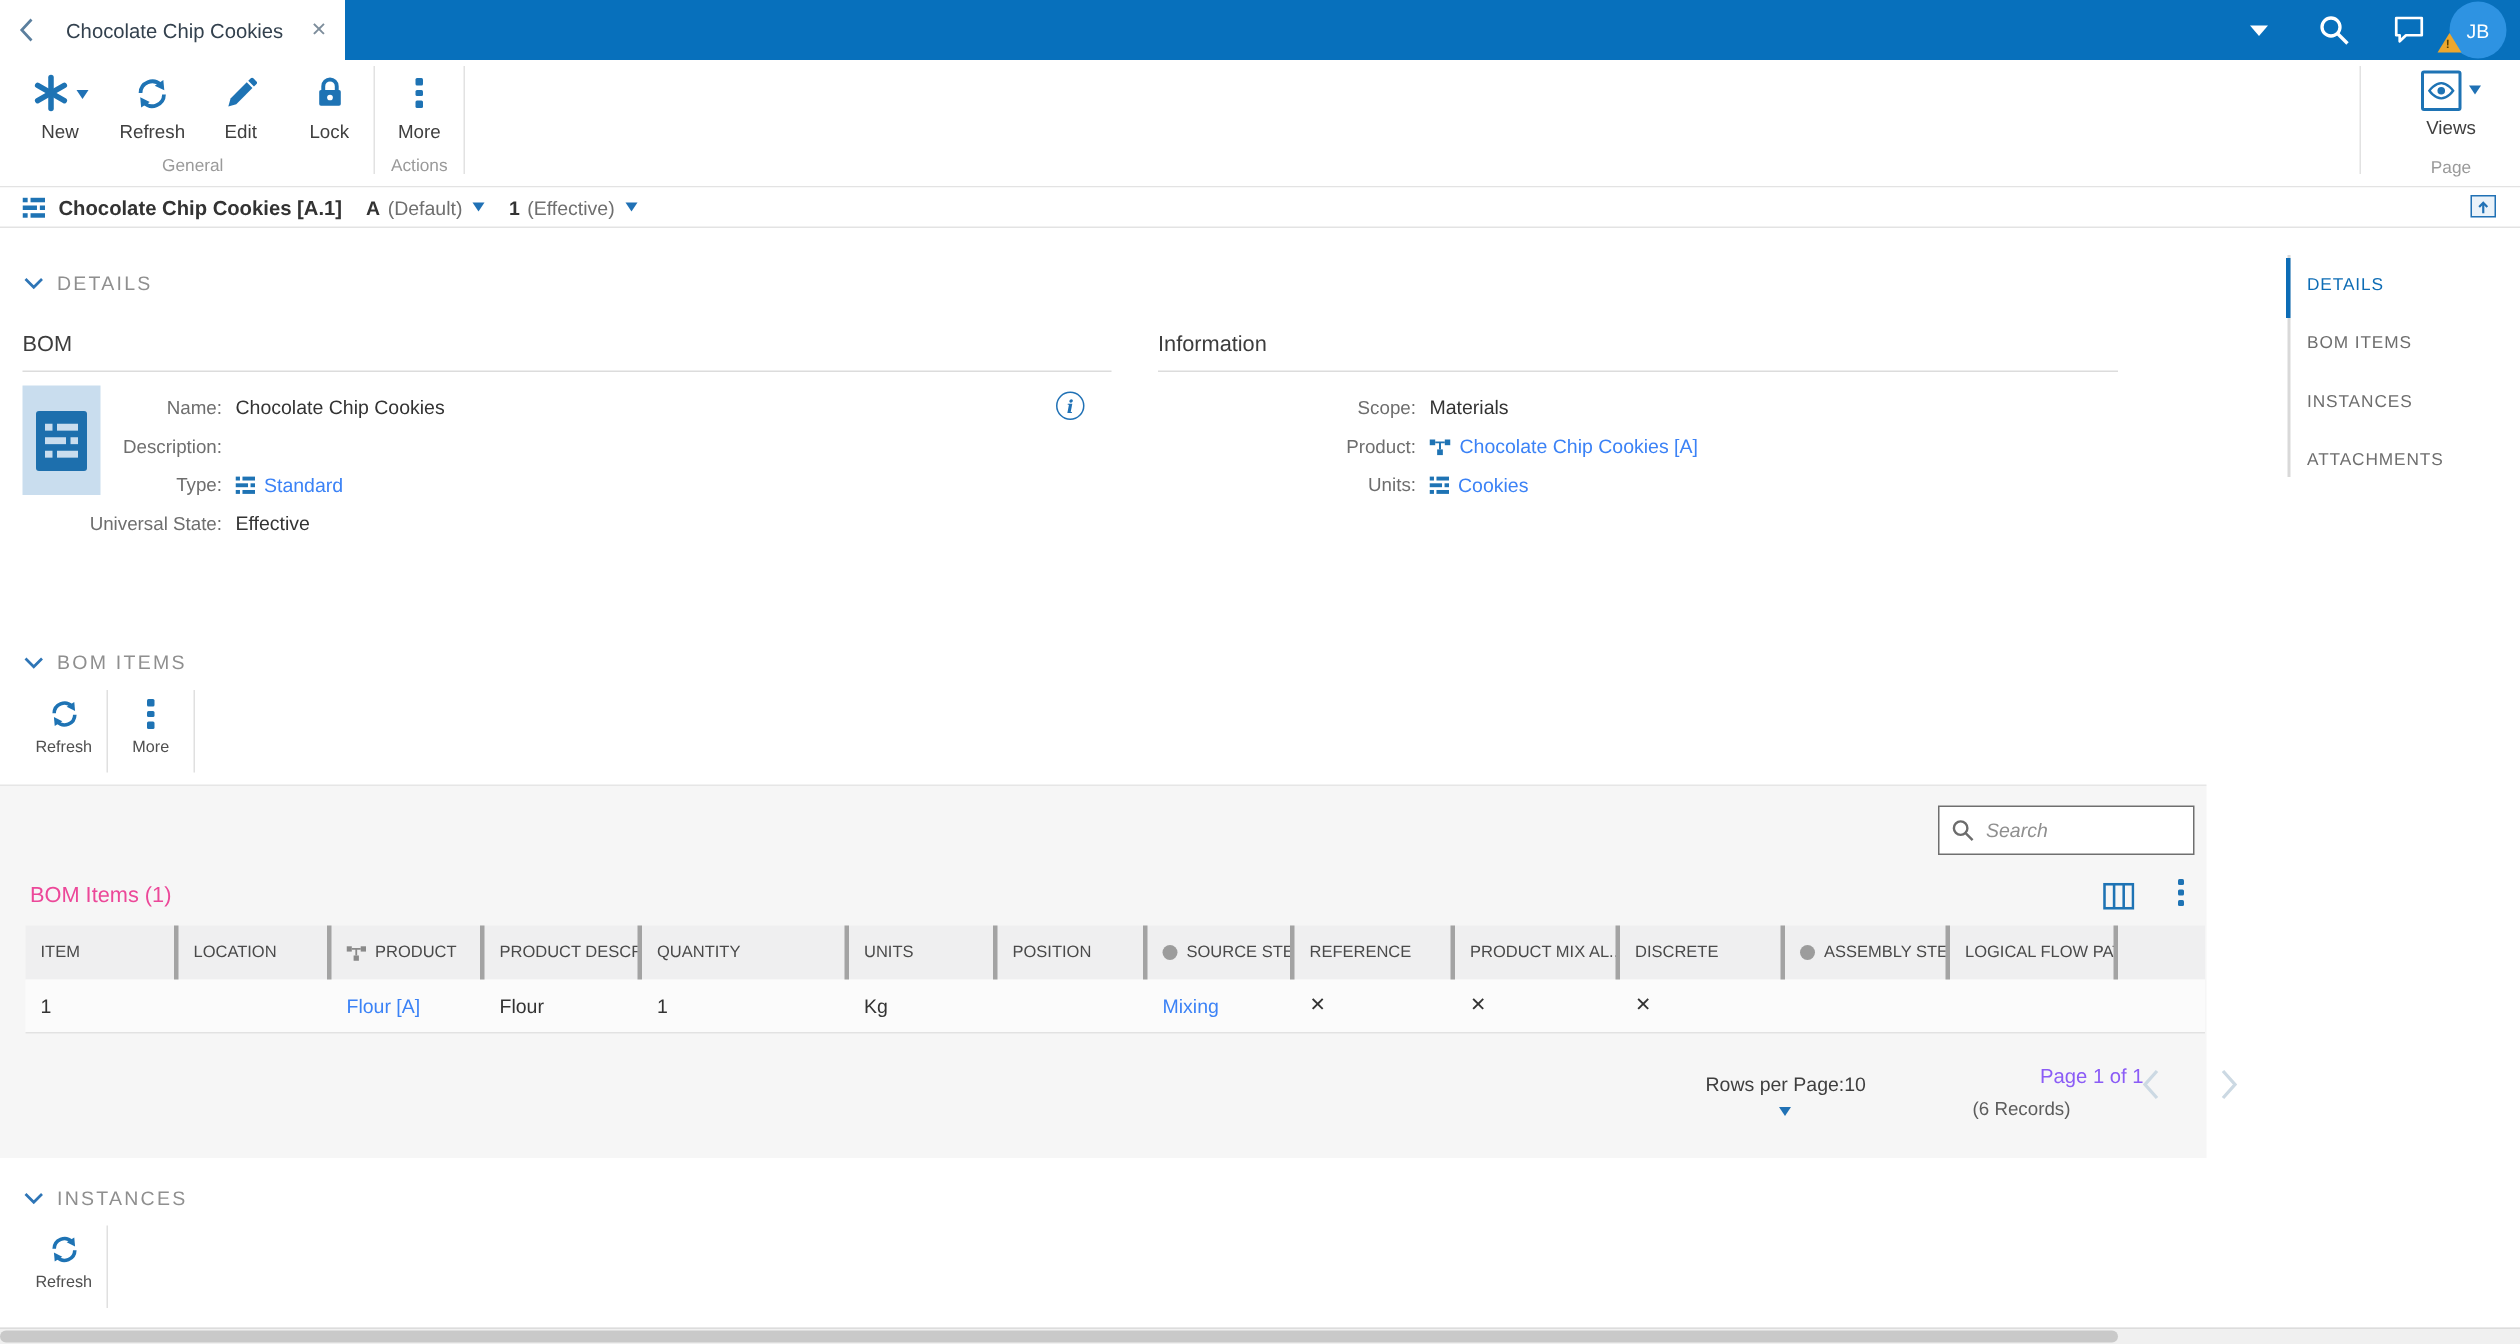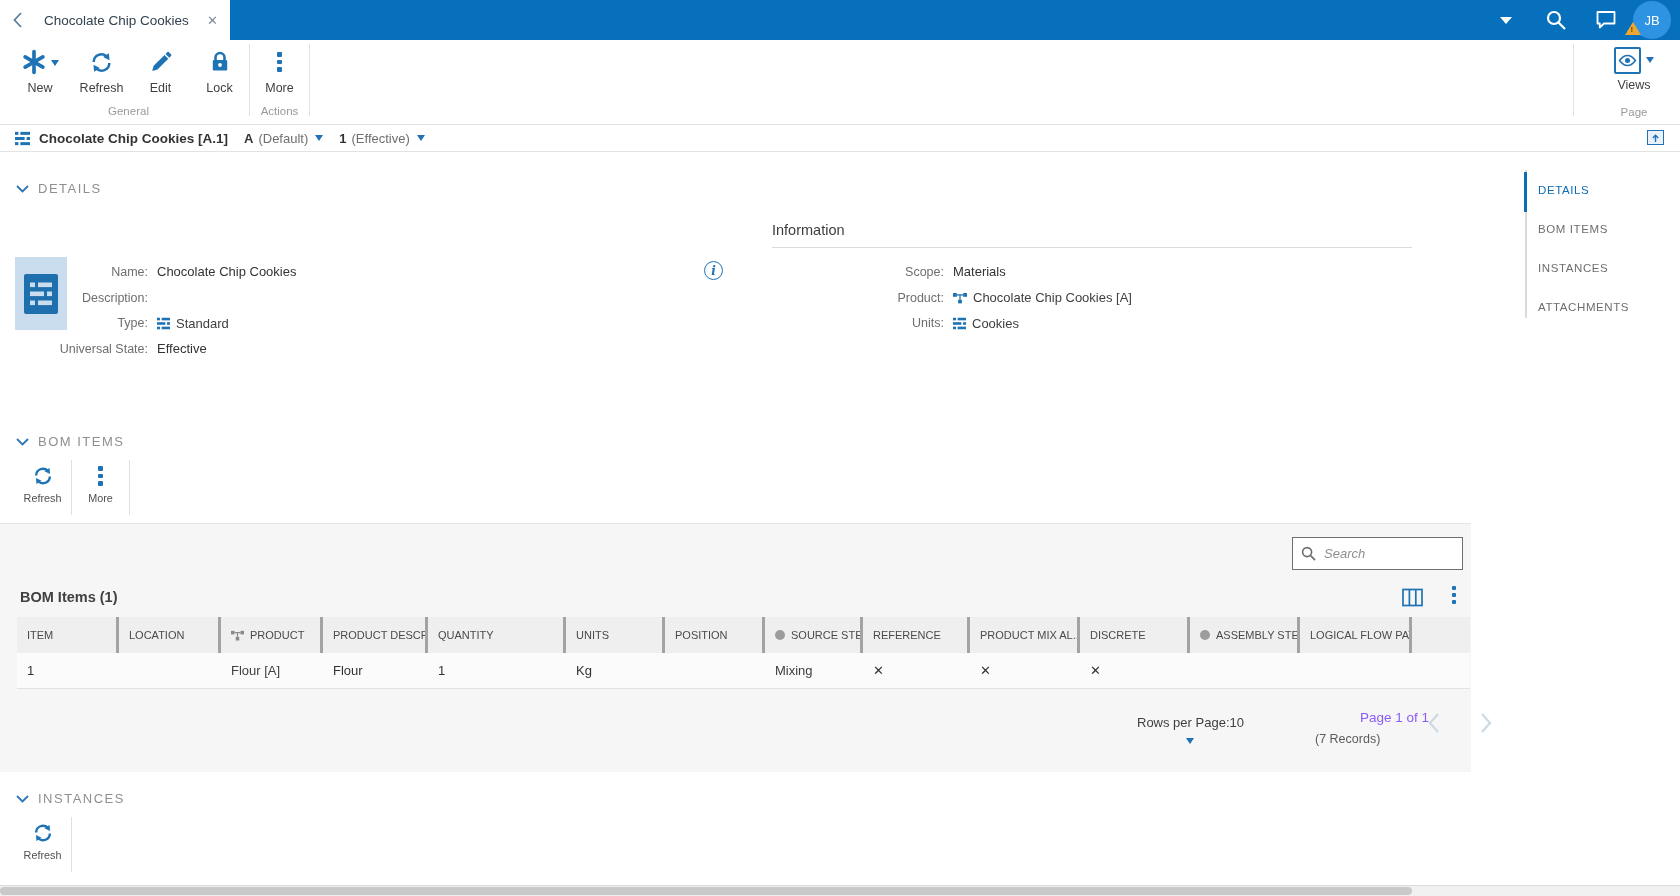--- a/index.html
+++ b/index.html
@@ -78,21 +78,21 @@
   .thumb { position:absolute; left:15px; top:257px; width:52px; height:73px; background:#c9ddee;
     display:flex; align-items:center; justify-content:center; }
   .thumbglyph { width:34px; height:40px; background:#1d6fad; border-radius:2px;
     display:flex; align-items:center; justify-content:center; }
   .fields { position:absolute; }
   .frow { height:25.7px; display:flex; align-items:center; }
   .flabel { text-align:right; color:#6e6e6e; font-size:12.5px; white-space:nowrap; }
   .fval { margin-left:9px; font-size:13px; color:#333; display:flex; align-items:center; gap:6px; white-space:nowrap; }
   .bomf .flabel { width:90px; }
   .inff .flabel { width:172px; }
-  .link { color:#404040; cursor:pointer; }
+  .link { color:#3b82f6; cursor:pointer; }
   .icblue { color:#1e73b4; display:flex; }
   .infoic { position:absolute; left:704px; top:261px; width:19px; height:19px; border:1.5px solid #2071b5;
     border-radius:50%; color:#2071b5; display:flex; align-items:center; justify-content:center;
     font-family:"DejaVu Serif",serif; font-size:12px; font-style:italic; font-weight:bold; cursor:pointer; }
 
   
   .minitoolbar { position:absolute; display:flex; }
   .tbtn { width:57px; display:flex; flex-direction:column; align-items:center; padding-top:6px; cursor:pointer; }
   .tbtn .icw { height:24px; display:flex; align-items:center; justify-content:center; color:#1e73b4; }
   .tbtn .lbl { margin-top:4px; font-size:10.8px; color:#4f4f4f; }
@@ -100,21 +100,21 @@
 
   
   .zone-hr { position:absolute; left:0; top:523px; width:1471px; height:1px; background:#e6e6e6; }
   .graypanel { position:absolute; left:0; top:524px; width:1471px; height:248px; background:#f6f6f6; }
   .searchbox { position:absolute; left:1292px; top:537px; width:171px; height:33px; background:#fff;
     border:1px solid #6f6f6f; display:flex; align-items:center; padding:4px 8px; }
   .searchbox svg { color:#6c6c6c; flex:none; }
   .searchbox input { border:none; outline:none; background:transparent; margin-left:8px; width:100%;
     font-size:13px; font-style:italic; color:#333; font-family:"Liberation Sans","DejaVu Sans",sans-serif; }
   .searchbox input::placeholder { color:#8f8f8f; opacity:1; }
-  .grid-title { position:absolute; left:20px; top:589px; font-size:14.5px; color:#404040;font-weight:bold; }
+  .grid-title { position:absolute; left:20px; top:589px; font-size:14.5px; color:#ec4899; }
   .colsic { position:absolute; left:1402px; top:588px; color:#1e73b4; cursor:pointer; }
   .kebab { position:absolute; left:1452px; top:586px; cursor:pointer; }
   .kebab i { width:4px; height:4px; }
 
   .grid { position:absolute; left:17px; top:617px; width:1453px; }
   .ghead { display:flex; height:36px; background:#efeff0; }
   .ghead .gc { display:flex; align-items:center; padding-left:10px; font-size:11px; color:#4a4a4a;
     border-right:3px solid #a3a3a3; overflow:hidden; white-space:nowrap; gap:6px; }
   .ghead .gc:last-child { border-right:none; }
   .grow { display:flex; height:36px; background:#fbfbfb; border-bottom:1px solid #e2e2e2; }
@@ -297,20 +297,21 @@
 
   <div class="sechdr" style="left:16px; top:181px;">
     <span class="chev">
       <svg width="13" height="8" viewBox="0 0 13 8" fill="none" stroke="currentColor" stroke-width="1.8">
           <polyline points="1,1 6.5,6.5 12,1"></polyline>
         </svg>
     </span>
     <span class="slbl">DETAILS</span>
   </div>
 
+  <div class="card-title" style="left:15px; top:222px; width:726px;">BOM</div>
   <div class="thumb">
     <span class="thumbglyph">
       <svg width="22" height="26" viewBox="0 0 22 25" fill="#c9ddee">
           <rect x="0" y="1" width="5" height="4.6"></rect>
           <rect x="8" y="1" width="14" height="4.6"></rect>
           <rect x="0" y="10" width="14" height="4.6"></rect>
           <rect x="17" y="10" width="5" height="4.6"></rect>
           <rect x="0" y="19" width="5" height="4.6"></rect>
           <rect x="8" y="19" width="14" height="4.6"></rect>
         </svg>
@@ -531,21 +532,21 @@
       <div class="gc c12"></div>
       <div class="gc cfill"></div>
     </div>
   </div>
 
   <div class="rpp">
     <span><span>Rows per Page:</span><span>10</span></span>
     <span class="caret-blue"></span>
   </div>
   <div class="pageinfo">Page 1 of 1</div>
-  <div class="recinfo">(7 Records)</div>
+  <div class="recinfo">(6 Records)</div>
   <span class="pgchev pgprev">
     <svg width="12" height="22" viewBox="0 0 12 22" fill="none" stroke="currentColor" stroke-width="2.2">
         <polyline points="10,2 2,11 10,20"></polyline>
       </svg>
   </span>
   <span class="pgchev pgnext">
     <svg width="12" height="22" viewBox="0 0 12 22" fill="none" stroke="currentColor" stroke-width="2.2">
         <polyline points="2,2 10,11 2,20"></polyline>
       </svg>
   </span>

